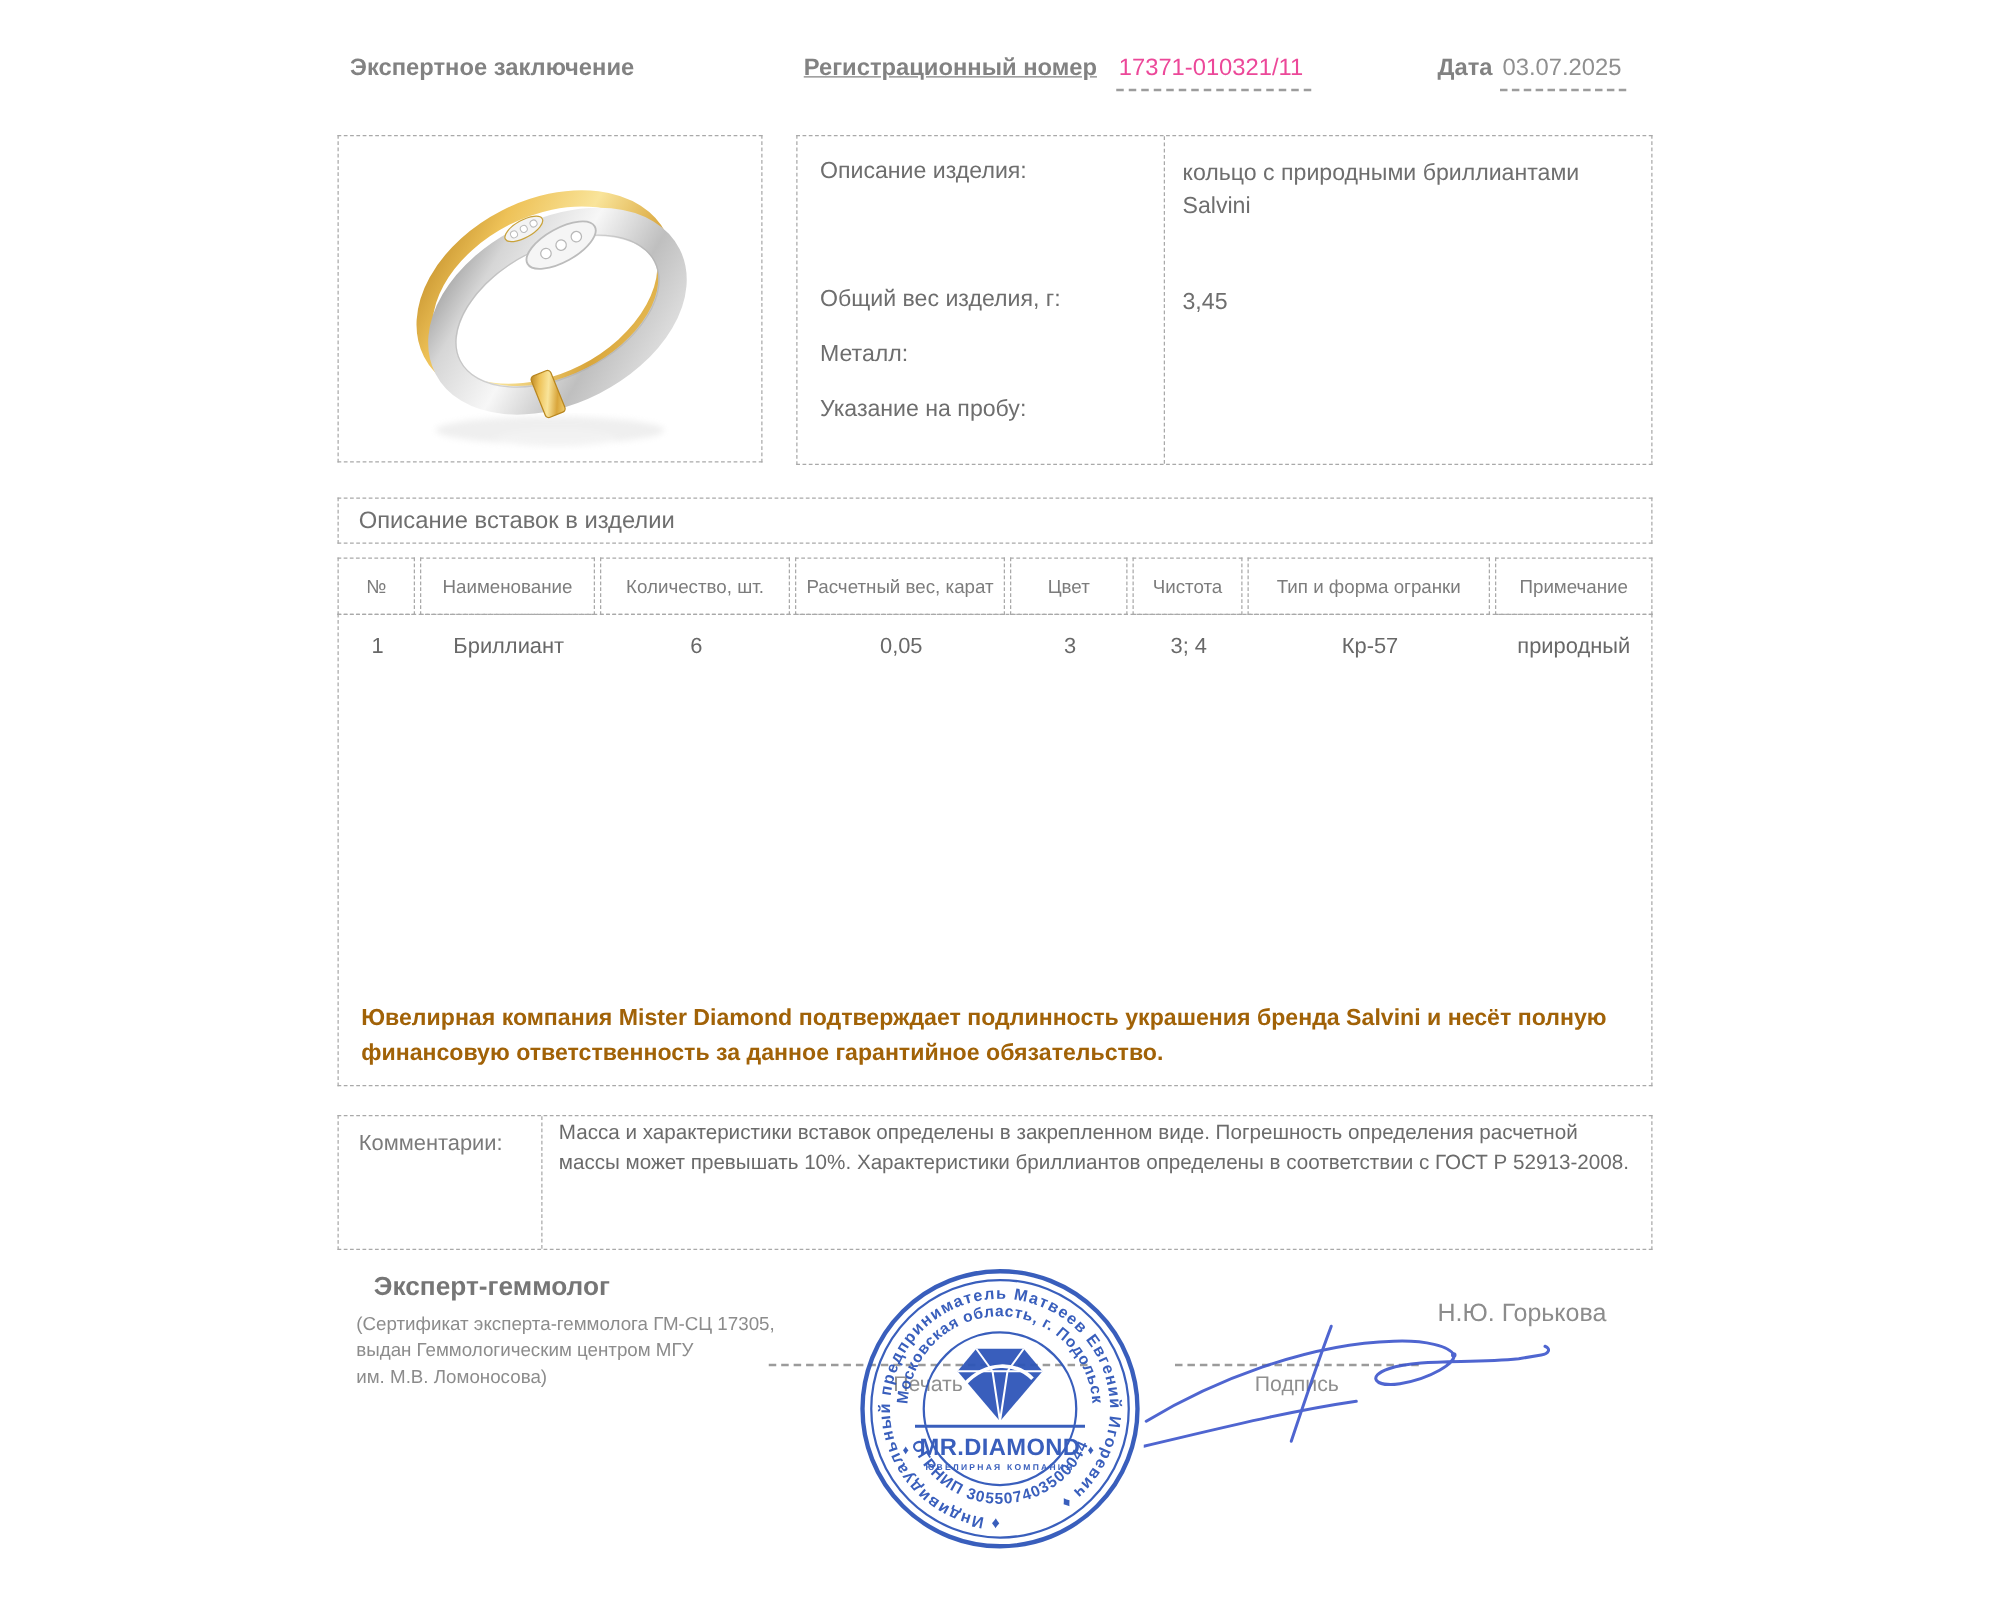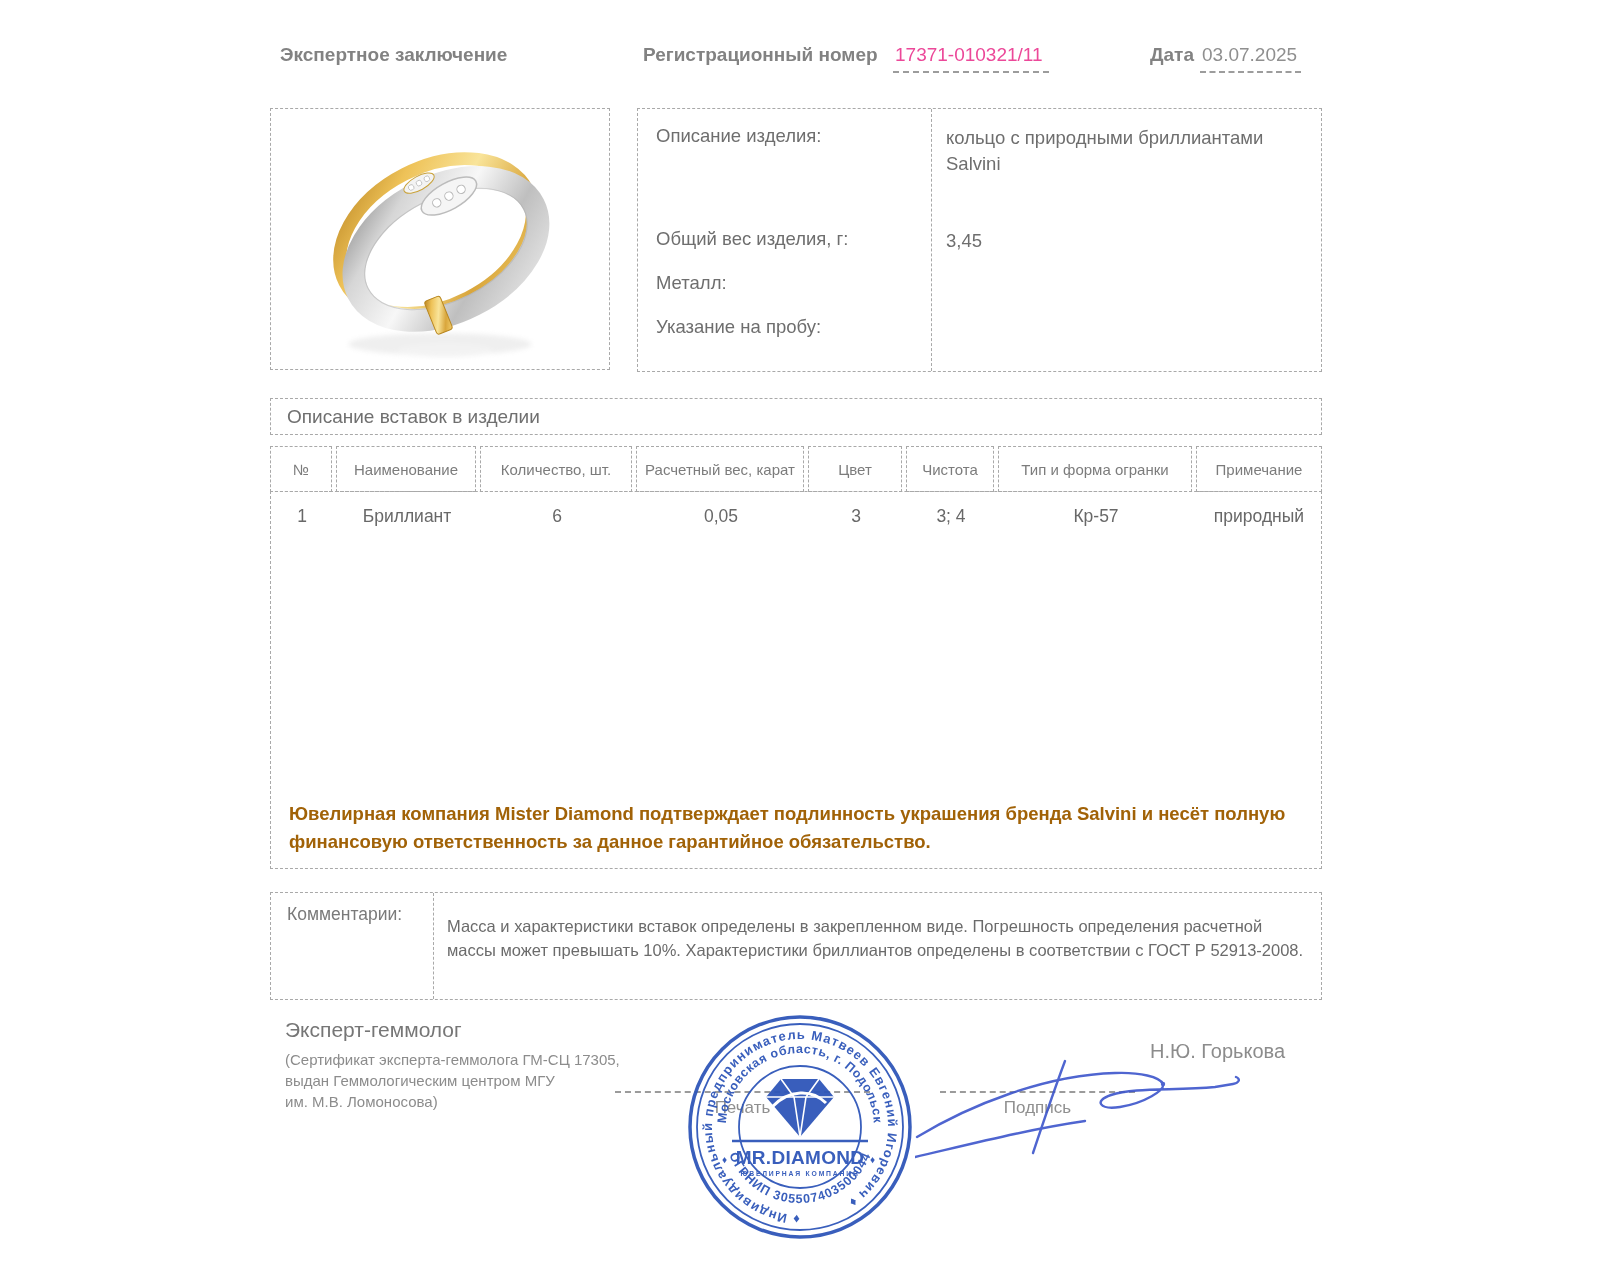--- a/index.html
+++ b/index.html
@@ -2,21 +2,21 @@
 <html><head>
 <meta charset="utf-8">
 <style>
   * { margin:0; padding:0; box-sizing:border-box; }
   html,body { background:#ffffff; }
   body { font-family:"Liberation Sans","DejaVu Sans",sans-serif; }
   .page { position:relative; width:1347px; height:1280px; background:#ffffff; overflow:hidden; }
 
   
   .hdr-title    { position:absolute; left:280px; top:44px;  font-size:19px; font-weight:bold; color:#828282; }
-  .hdr-reg-lab  { position:absolute; left:643px; top:44px;  font-size:19px; font-weight:bold; color:#828282; }
+  .hdr-reg-lab  { position:absolute; left:643px; top:44px;  font-size:19px; font-weight:bold; color:#828282;text-decoration:underline; }
   .hdr-reg-val  { position:absolute; left:893px; top:44px;  font-size:19px; color:#ec4899;
                   border-bottom:2px dashed #9c9c9c; padding:0 6px 5px 2px; min-width:155px; }
   .hdr-date-lab { position:absolute; left:1150px; top:44px; font-size:19px; font-weight:bold; color:#828282; }
   .hdr-date-val { position:absolute; left:1200px; top:44px; font-size:19px; color:#8f8f8f;
                   border-bottom:2px dashed #9c9c9c; padding:0 4px 5px 2px; }
 
   
   .dbox { border:1px dashed #a9a9a9; position:absolute; background:transparent; }
 
   .photo-box   { left:270px; top:108px; width:340px; height:262px; }
@@ -38,25 +38,25 @@
   .inserts-body { left:270px; top:491px; width:1052px; height:378px; }
   .drow { padding-top:14px; }
   .dcell { text-align:center; font-size:17.5px; color:#686868; }
   .statement { position:absolute; left:18px; right:18px; bottom:12px;
                font-size:18.5px; font-weight:bold; color:#a16207; line-height:28px; }
 
   
   .comments-box { left:270px; top:892px; width:1052px; height:108px; }
   .comments-divider { position:absolute; left:162px; top:0; bottom:0; border-left:1px dashed #a9a9a9; }
   .comments-label { position:absolute; left:16px; top:11px; font-size:17.5px; color:#7a7a7a; }
-  .comments-text  { position:absolute; left:176px; top:22px; right:12px;
+  .comments-text  { position:absolute; left:176px; top:2px; right:12px;
                     font-size:16.5px; color:#6b6b6b; line-height:23.5px; }
 
   
-  .expert-title { position:absolute; left:285px; top:1018px; font-size:21px; color:#767676; }
+  .expert-title { position:absolute; left:299px; top:1018px; font-size:21px; color:#767676;font-weight:bold; }
   .cert-lines   { position:absolute; left:285px; top:1049px; font-size:15px; color:#8c8c8c; line-height:21px; }
   .field-line   { position:absolute; top:1091px; border-top:2px dashed #9b9b9b; }
   .stamp-line   { left:615px; width:255px; }
   .sign-line    { left:940px; width:195px; }
   .field-label  { position:absolute; top:1098px; font-size:17px; color:#8f8f8f; text-align:center; }
   .stamp-label  { left:615px; width:255px; }
   .sign-label   { left:940px; width:195px; }
   .expert-name  { position:absolute; left:1150px; top:1040px; font-size:20px; color:#8c8c8c; }
 
   .stamp-svg { position:absolute; left:684px; top:1011px; width:232px; height:232px; opacity:.94; z-index:3; }

